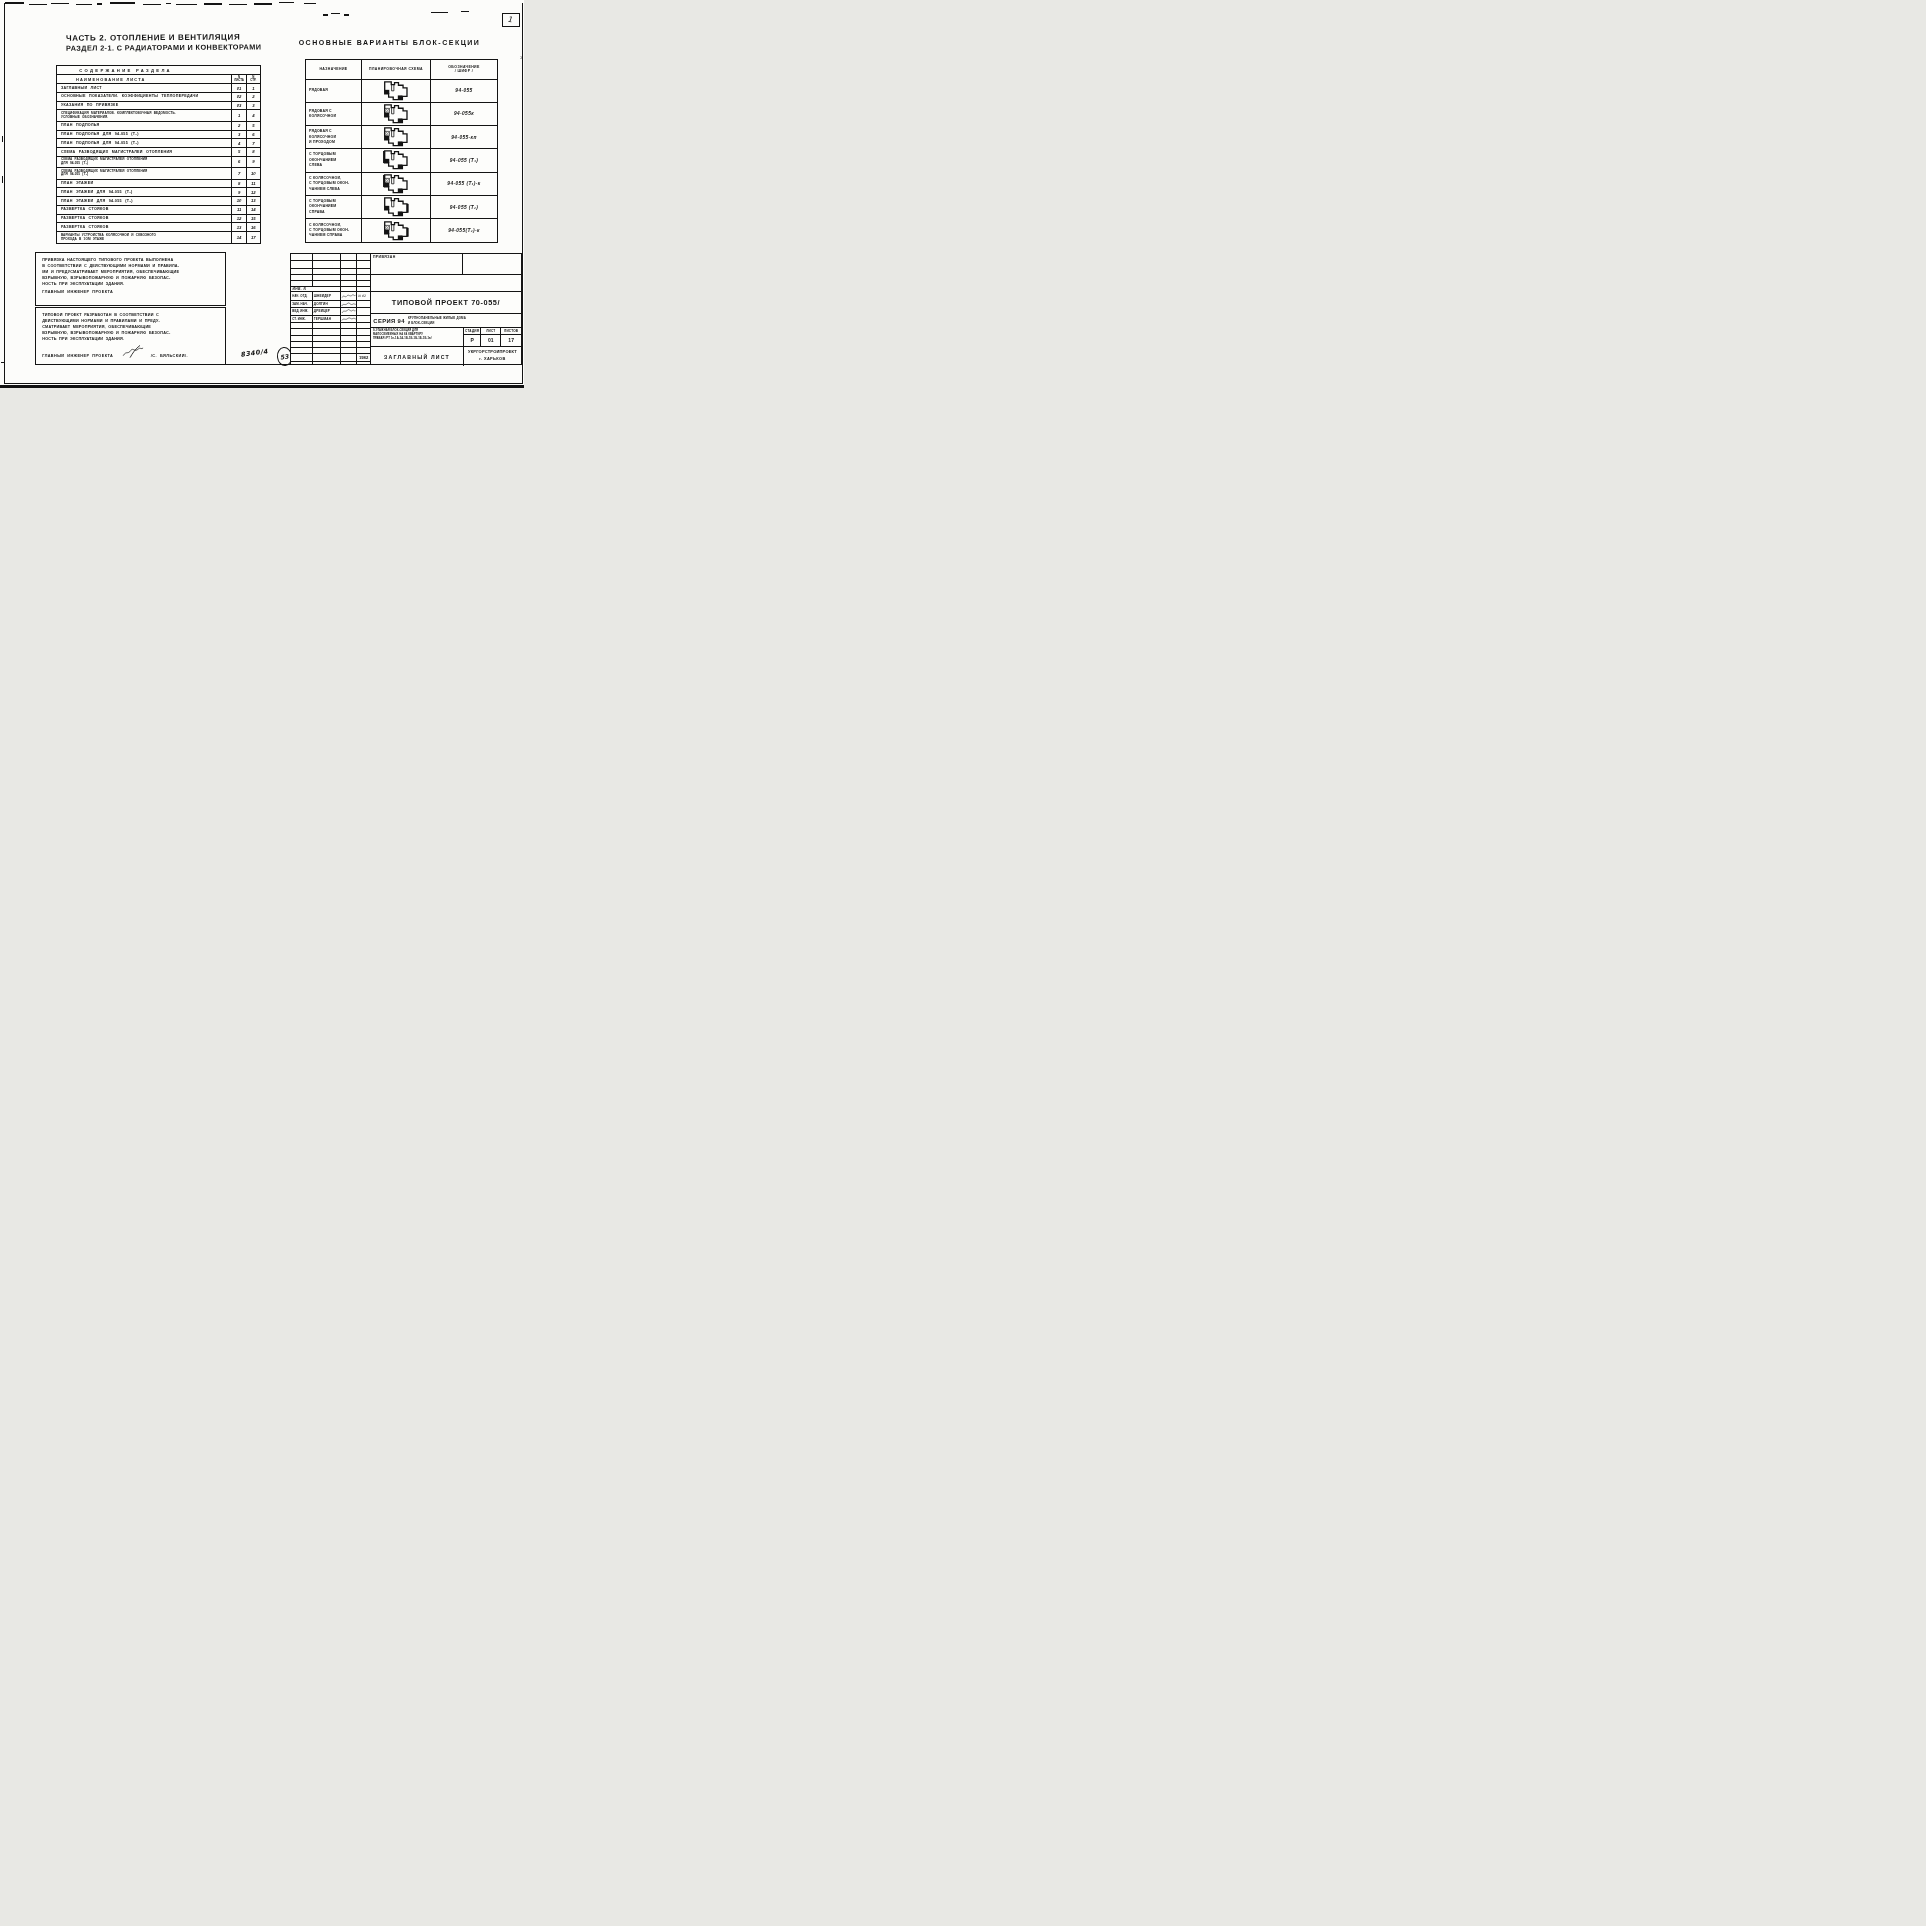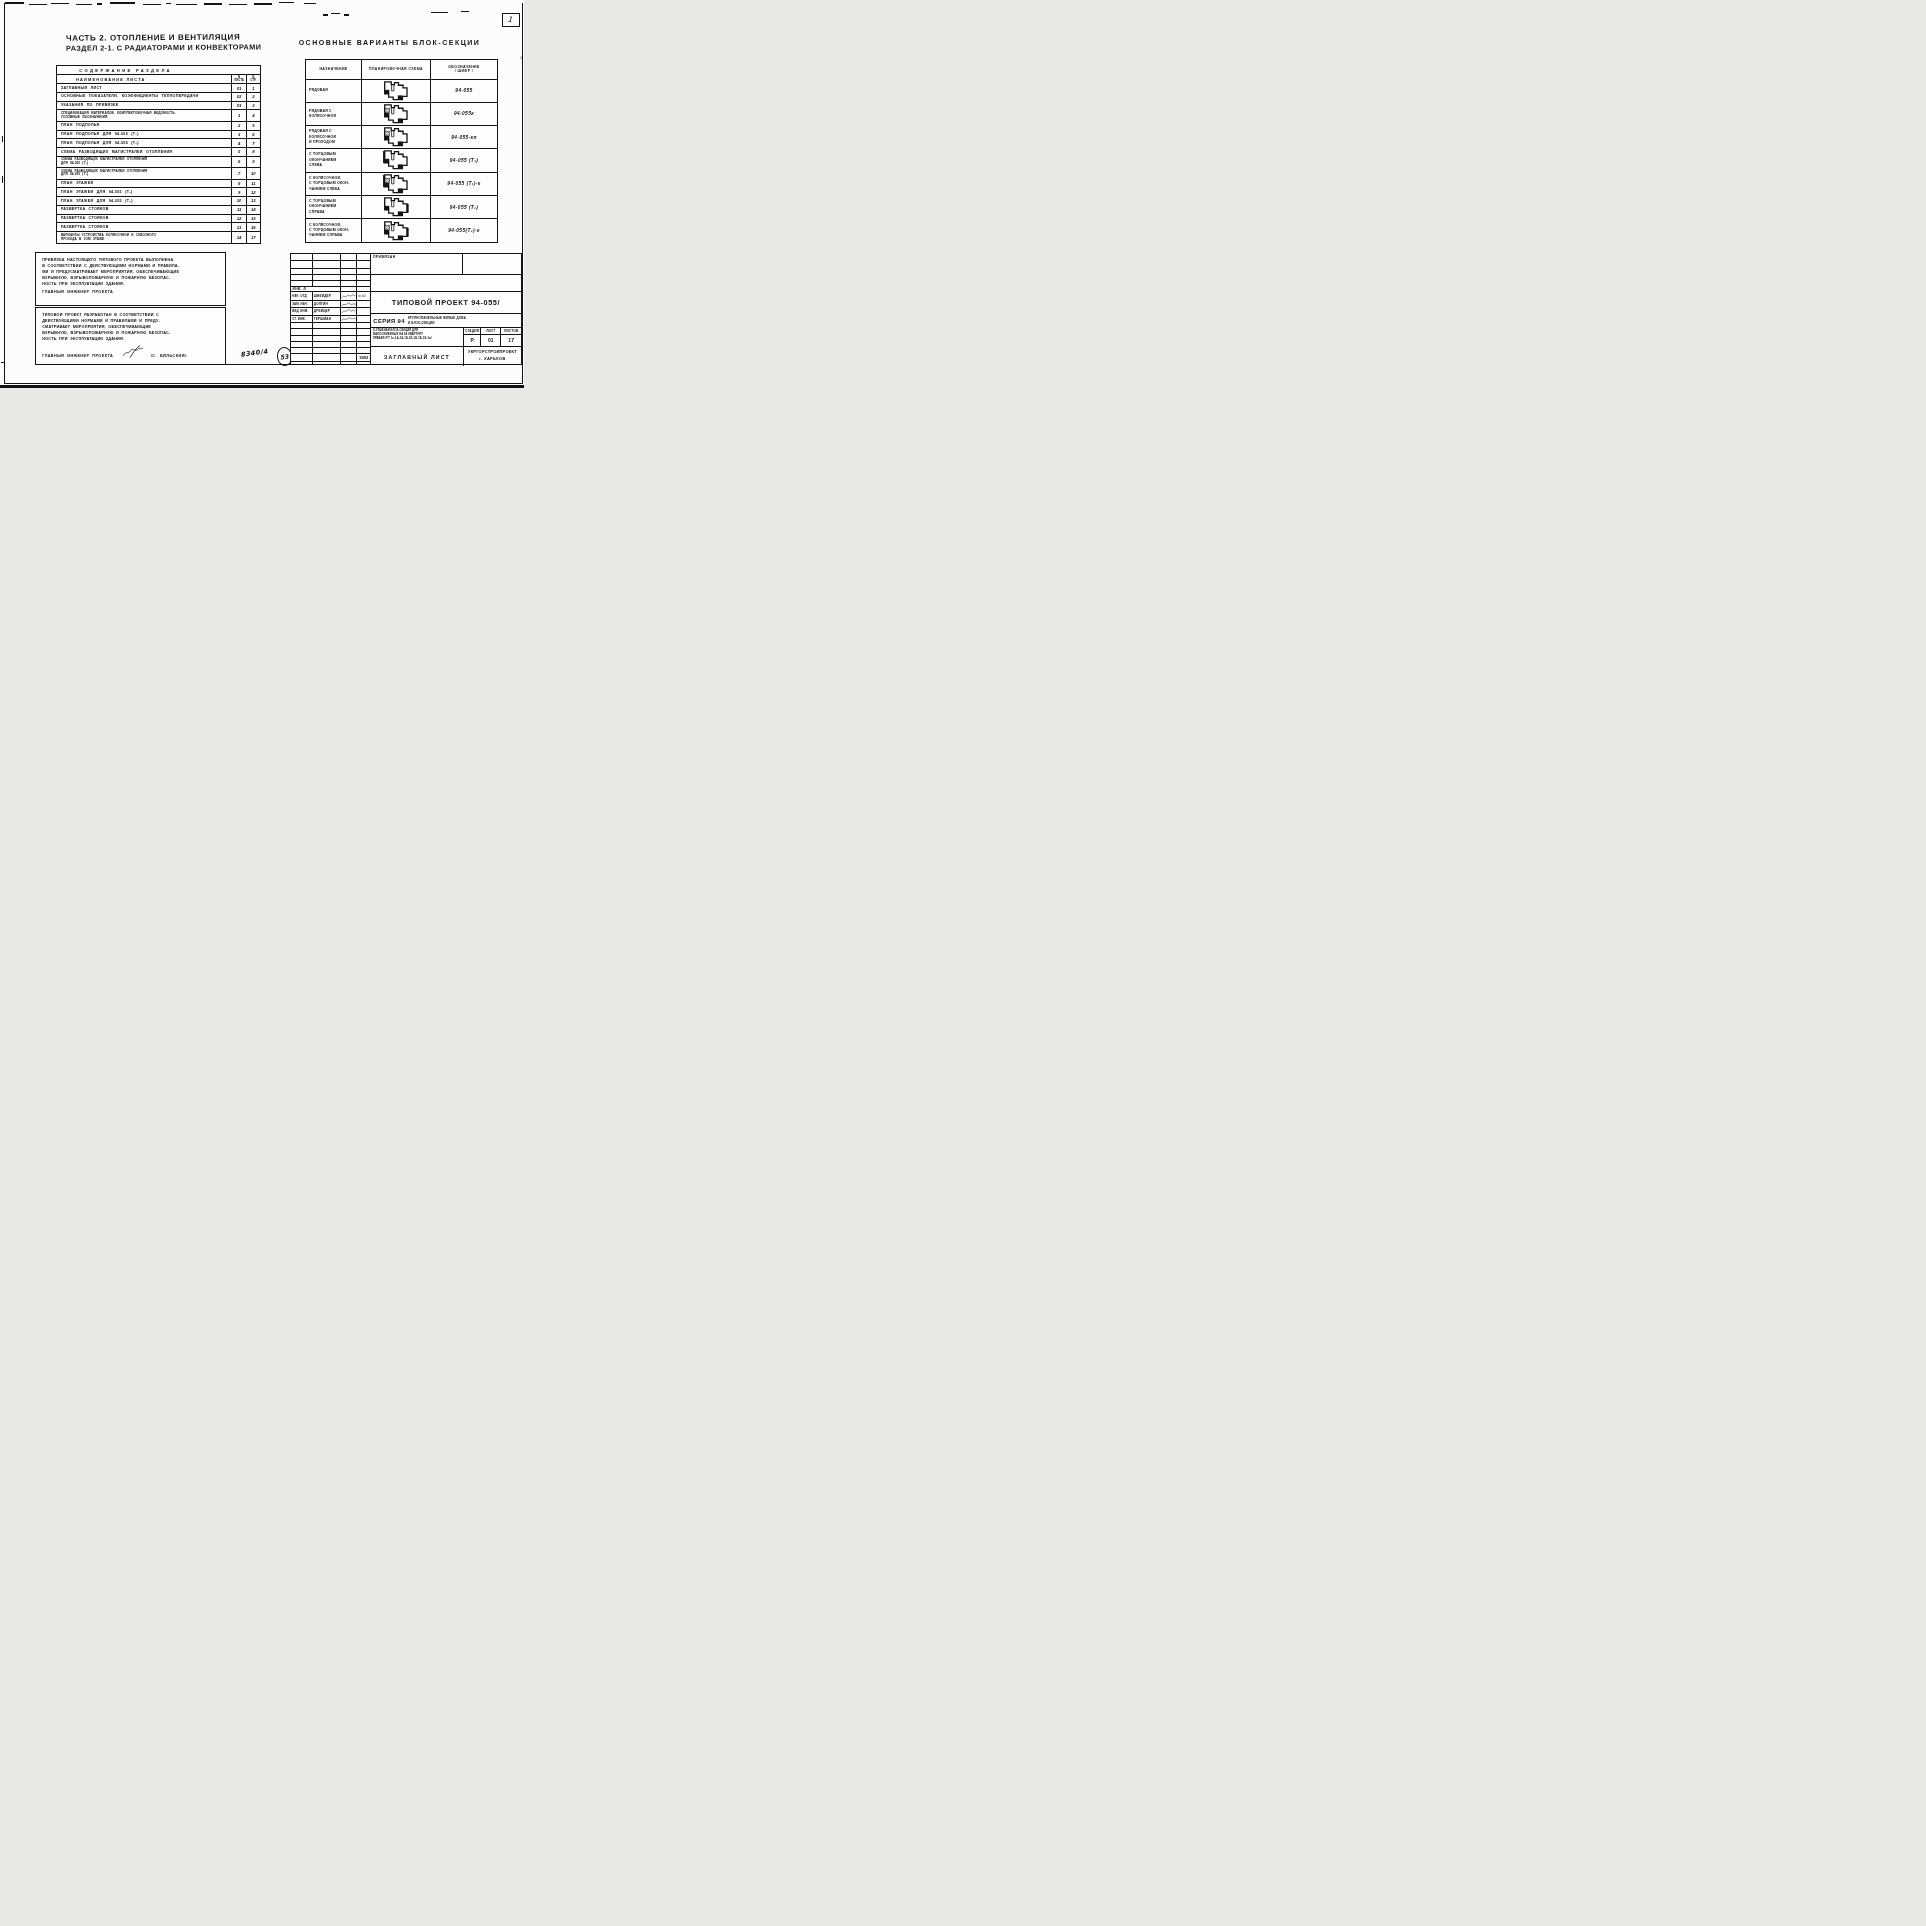--- a/index.html
+++ b/index.html
@@ -504,21 +504,21 @@
         <div class=" lastrow"></div>
         <div class="c4 lastrow"></div>
       </div>
     <div class="stamp-right">
       <div class="srow srowA">
         <div class="privyazan">ПРИВЯЗАН</div>
         <div class="cornerbox"></div>
       </div>
       <div class="srow srowB"></div>
       <div class="srow srowC">
-        <div class="ptitle">ТИПОВОЙ ПРОЕКТ 94-055/</div>
+        <div class="ptitle">ТИПОВОЙ ПРОЕКТ 70-055/</div>
       </div>
       <div class="srow srowD">
         <div class="series">СЕРИЯ 94</div>
         <div class="seriesdesc pre">КРУПНОПАНЕЛЬНЫЕ ЖИЛЫЕ ДОМА
 И БЛОК-СЕКЦИИ</div>
       </div>
       <div class="srow srowE">
         <div class="objdesc pre">9-ЭТАЖНАЯ БЛОК-СЕКЦИЯ ДЛЯ
 МАЛОСЕМЕЙНЫХ НА 84 КВАРТИРУ
 ПРАВАЯ /РТ 1п-1А-1А-1Б-1Б-1Б-1Б-1Б-1в/</div>

